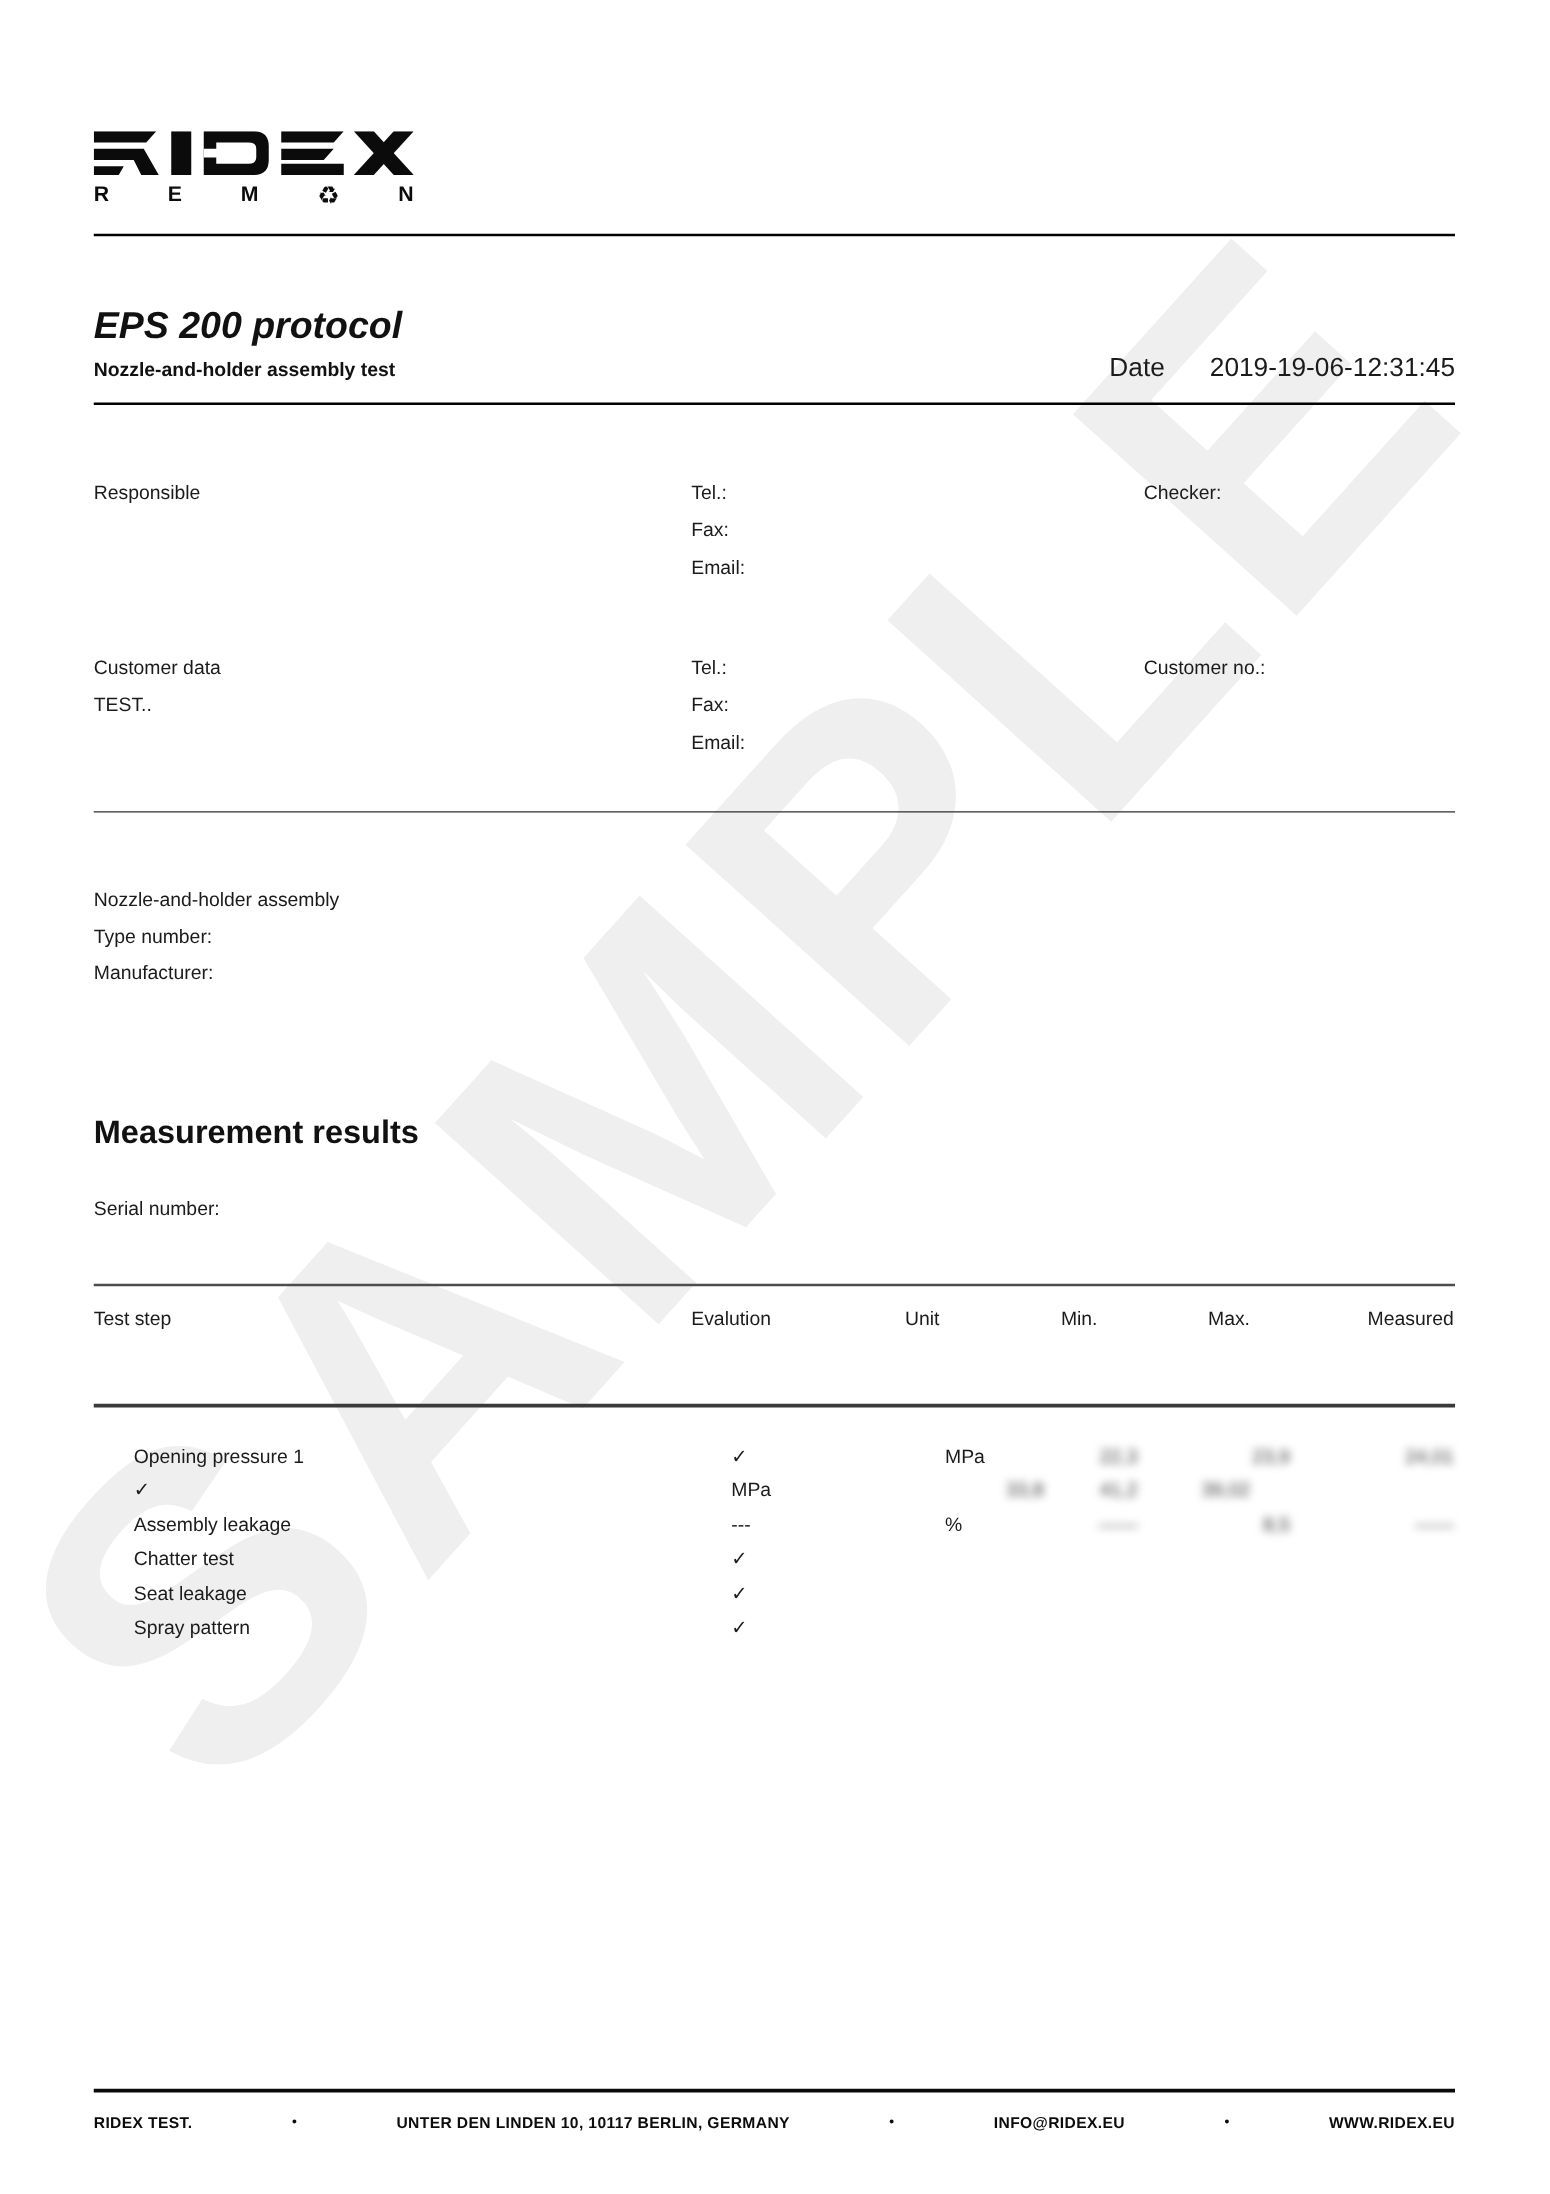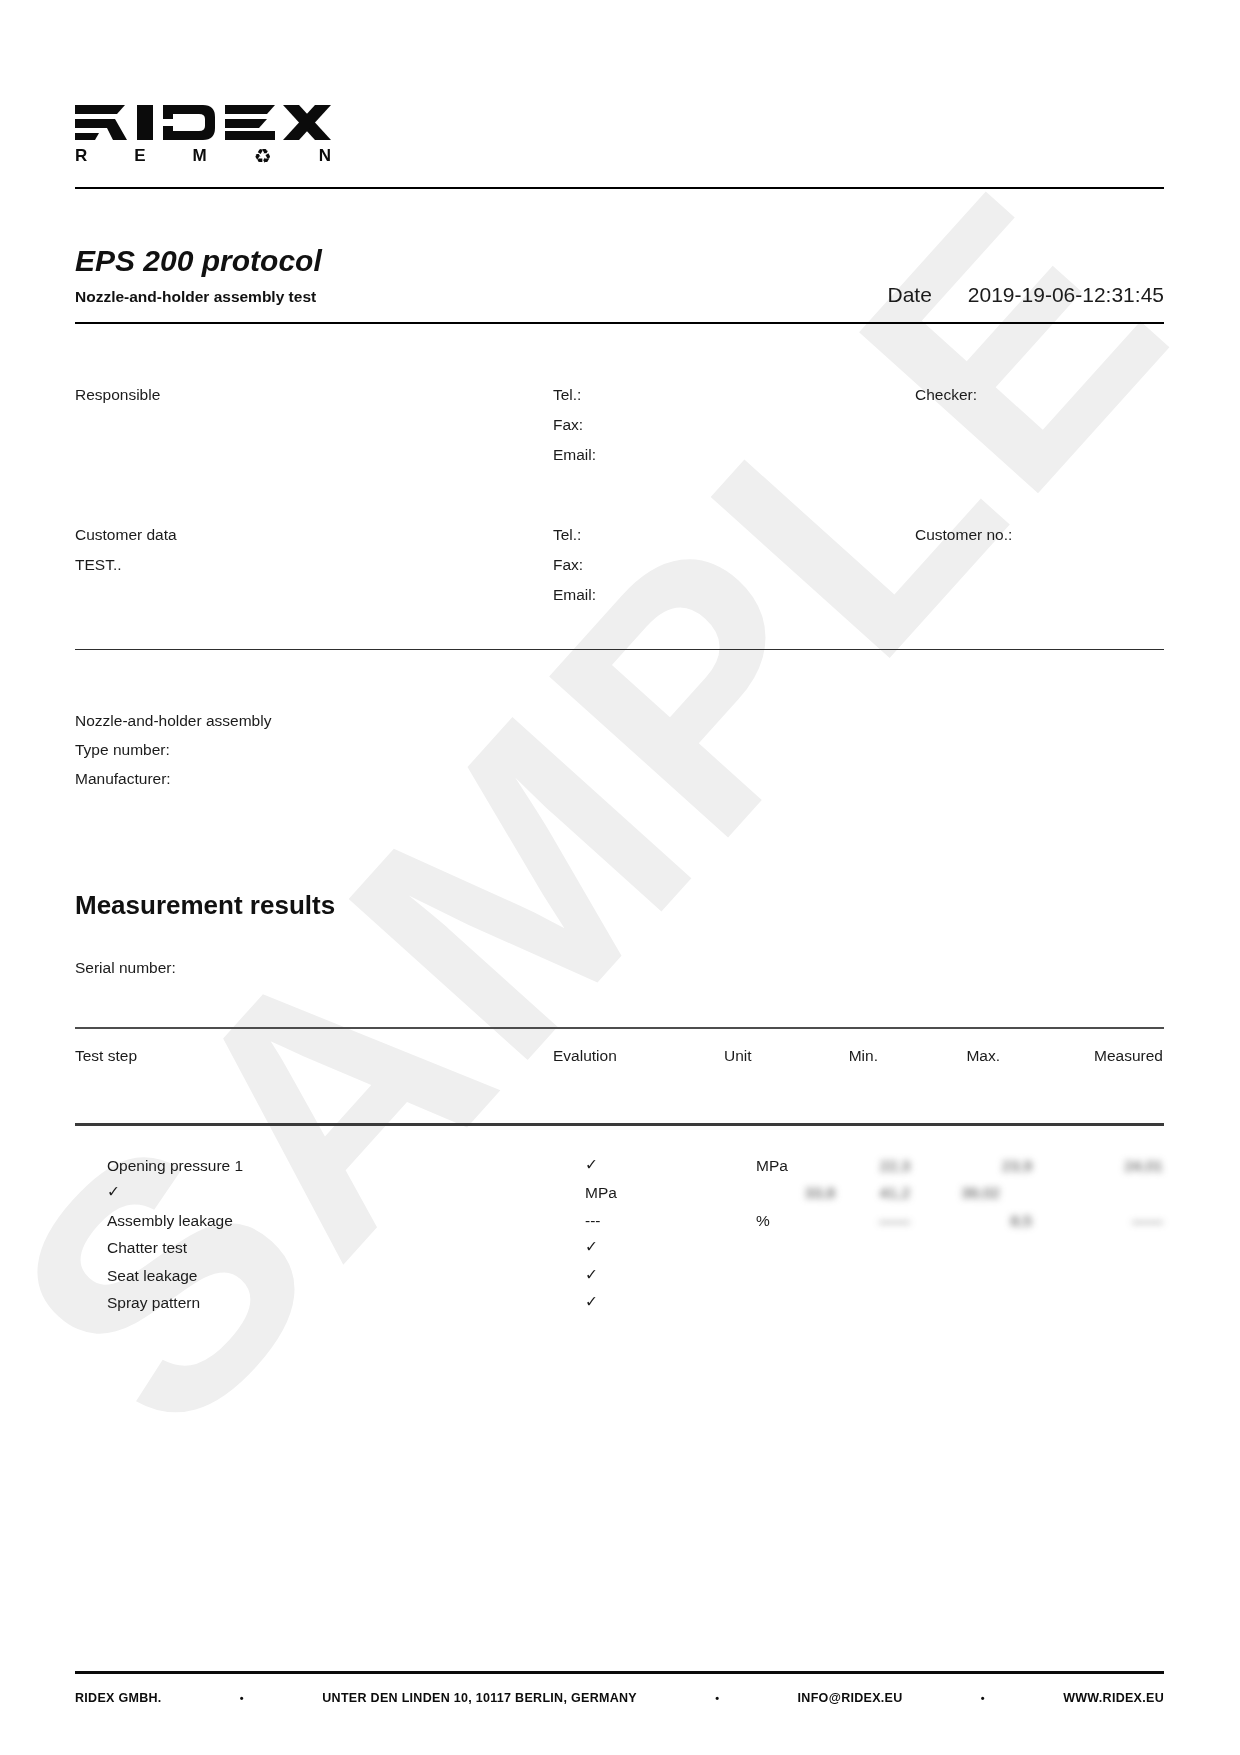--- a/index.html
+++ b/index.html
@@ -223,21 +223,21 @@
         <div class="c-max"></div>
         <div class="c-meas"></div>
       </div>
 
     </div>
   </div>
 
   <div class="footer">
     <div class="footer-rule"></div>
     <div class="footer-items">
-      <span>RIDEX GMBH.</span>
+      <span>RIDEX TEST.</span>
       <span class="dot">•</span>
       <span>UNTER DEN LINDEN 10, 10117 BERLIN, GERMANY</span>
       <span class="dot">•</span>
       <span>INFO@RIDEX.EU</span>
       <span class="dot">•</span>
       <span>WWW.RIDEX.EU</span>
     </div>
   </div>
 
 </div>

